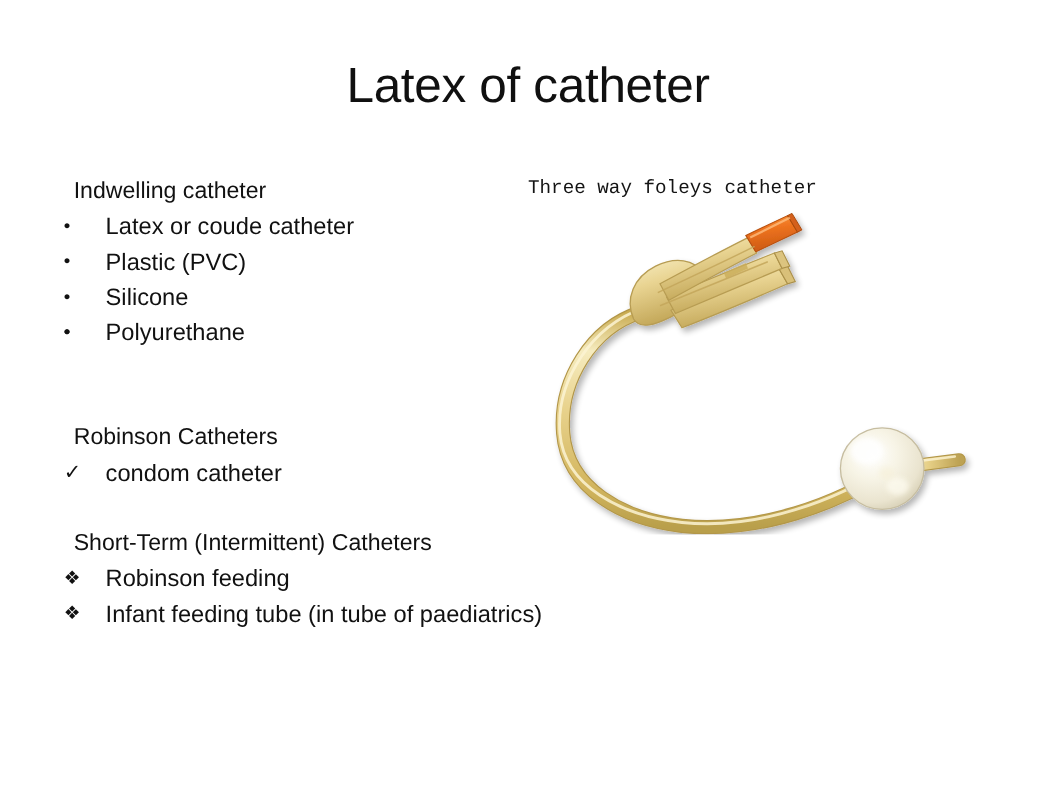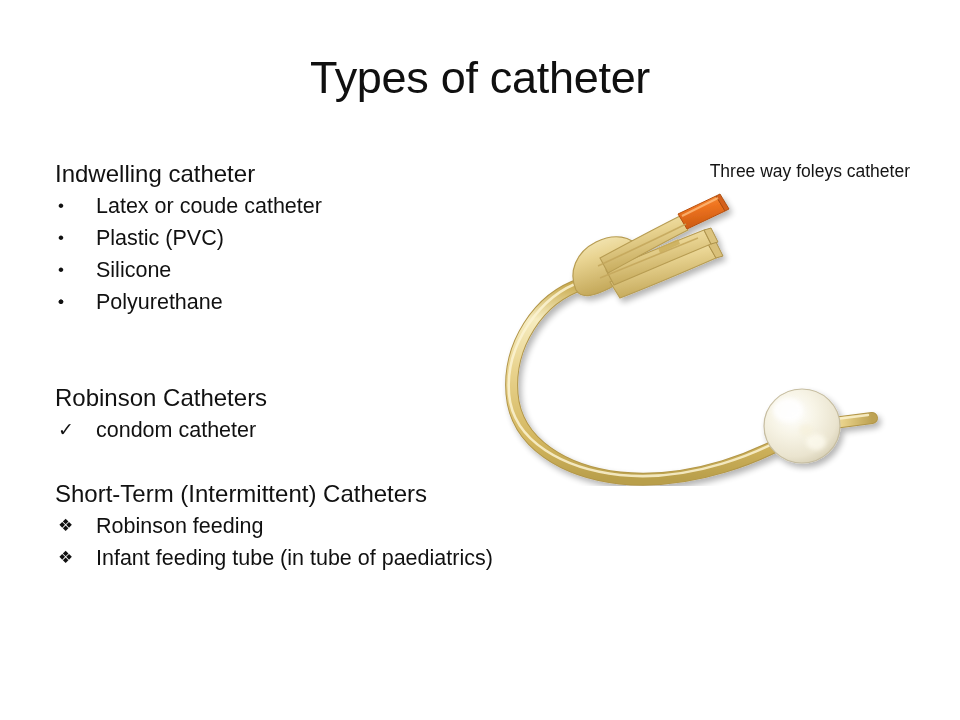--- a/index.html
+++ b/index.html
@@ -41,24 +41,25 @@
   .content {
     position: absolute;
     left: 55px;
     top: 158px;
     width: 520px;
   }
 
   .group { margin: 0; }
 
   .group-heading {
-    font-size: 24px;
+    font-size: 21px;
     line-height: 32px;
     color: #111111;
     white-space: nowrap;
+    margin-left: 12px;
   }
 
   ul.bullets {
     list-style: none;
     margin: 0;
     padding: 0;
   }
 
   ul.bullets li {
     position: relative;
@@ -96,41 +97,42 @@
     top: 160px;
     width: 430px;
     height: 330px;
   }
 
   .figure-caption {
     position: absolute;
     left: 0;
     top: 0;
     width: 430px;
-    text-align: right;
+    text-align: left;
     font-size: 17.5px;
     line-height: 22px;
     color: #141414;
+    font-family: Liberation Mono, monospace;
   }
 
   .figure-img {
     position: absolute;
     left: 0;
     top: 26px;
     width: 430px;
     height: 300px;
     display: block;
   }
 </style>
 </head>
 <body>
 
 <div class="slide">
 
-  <h1 class="slide-title">Types of catheter</h1>
+  <h1 class="slide-title">Latex of catheter</h1>
 
   <div class="content">
 
     <div class="group">
       <div class="group-heading">Indwelling catheter</div>
       <ul class="bullets">
         <li>
           <span class="bullet-mark mark-dot">•</span>
           <span>Latex or coude catheter</span>
         </li>

